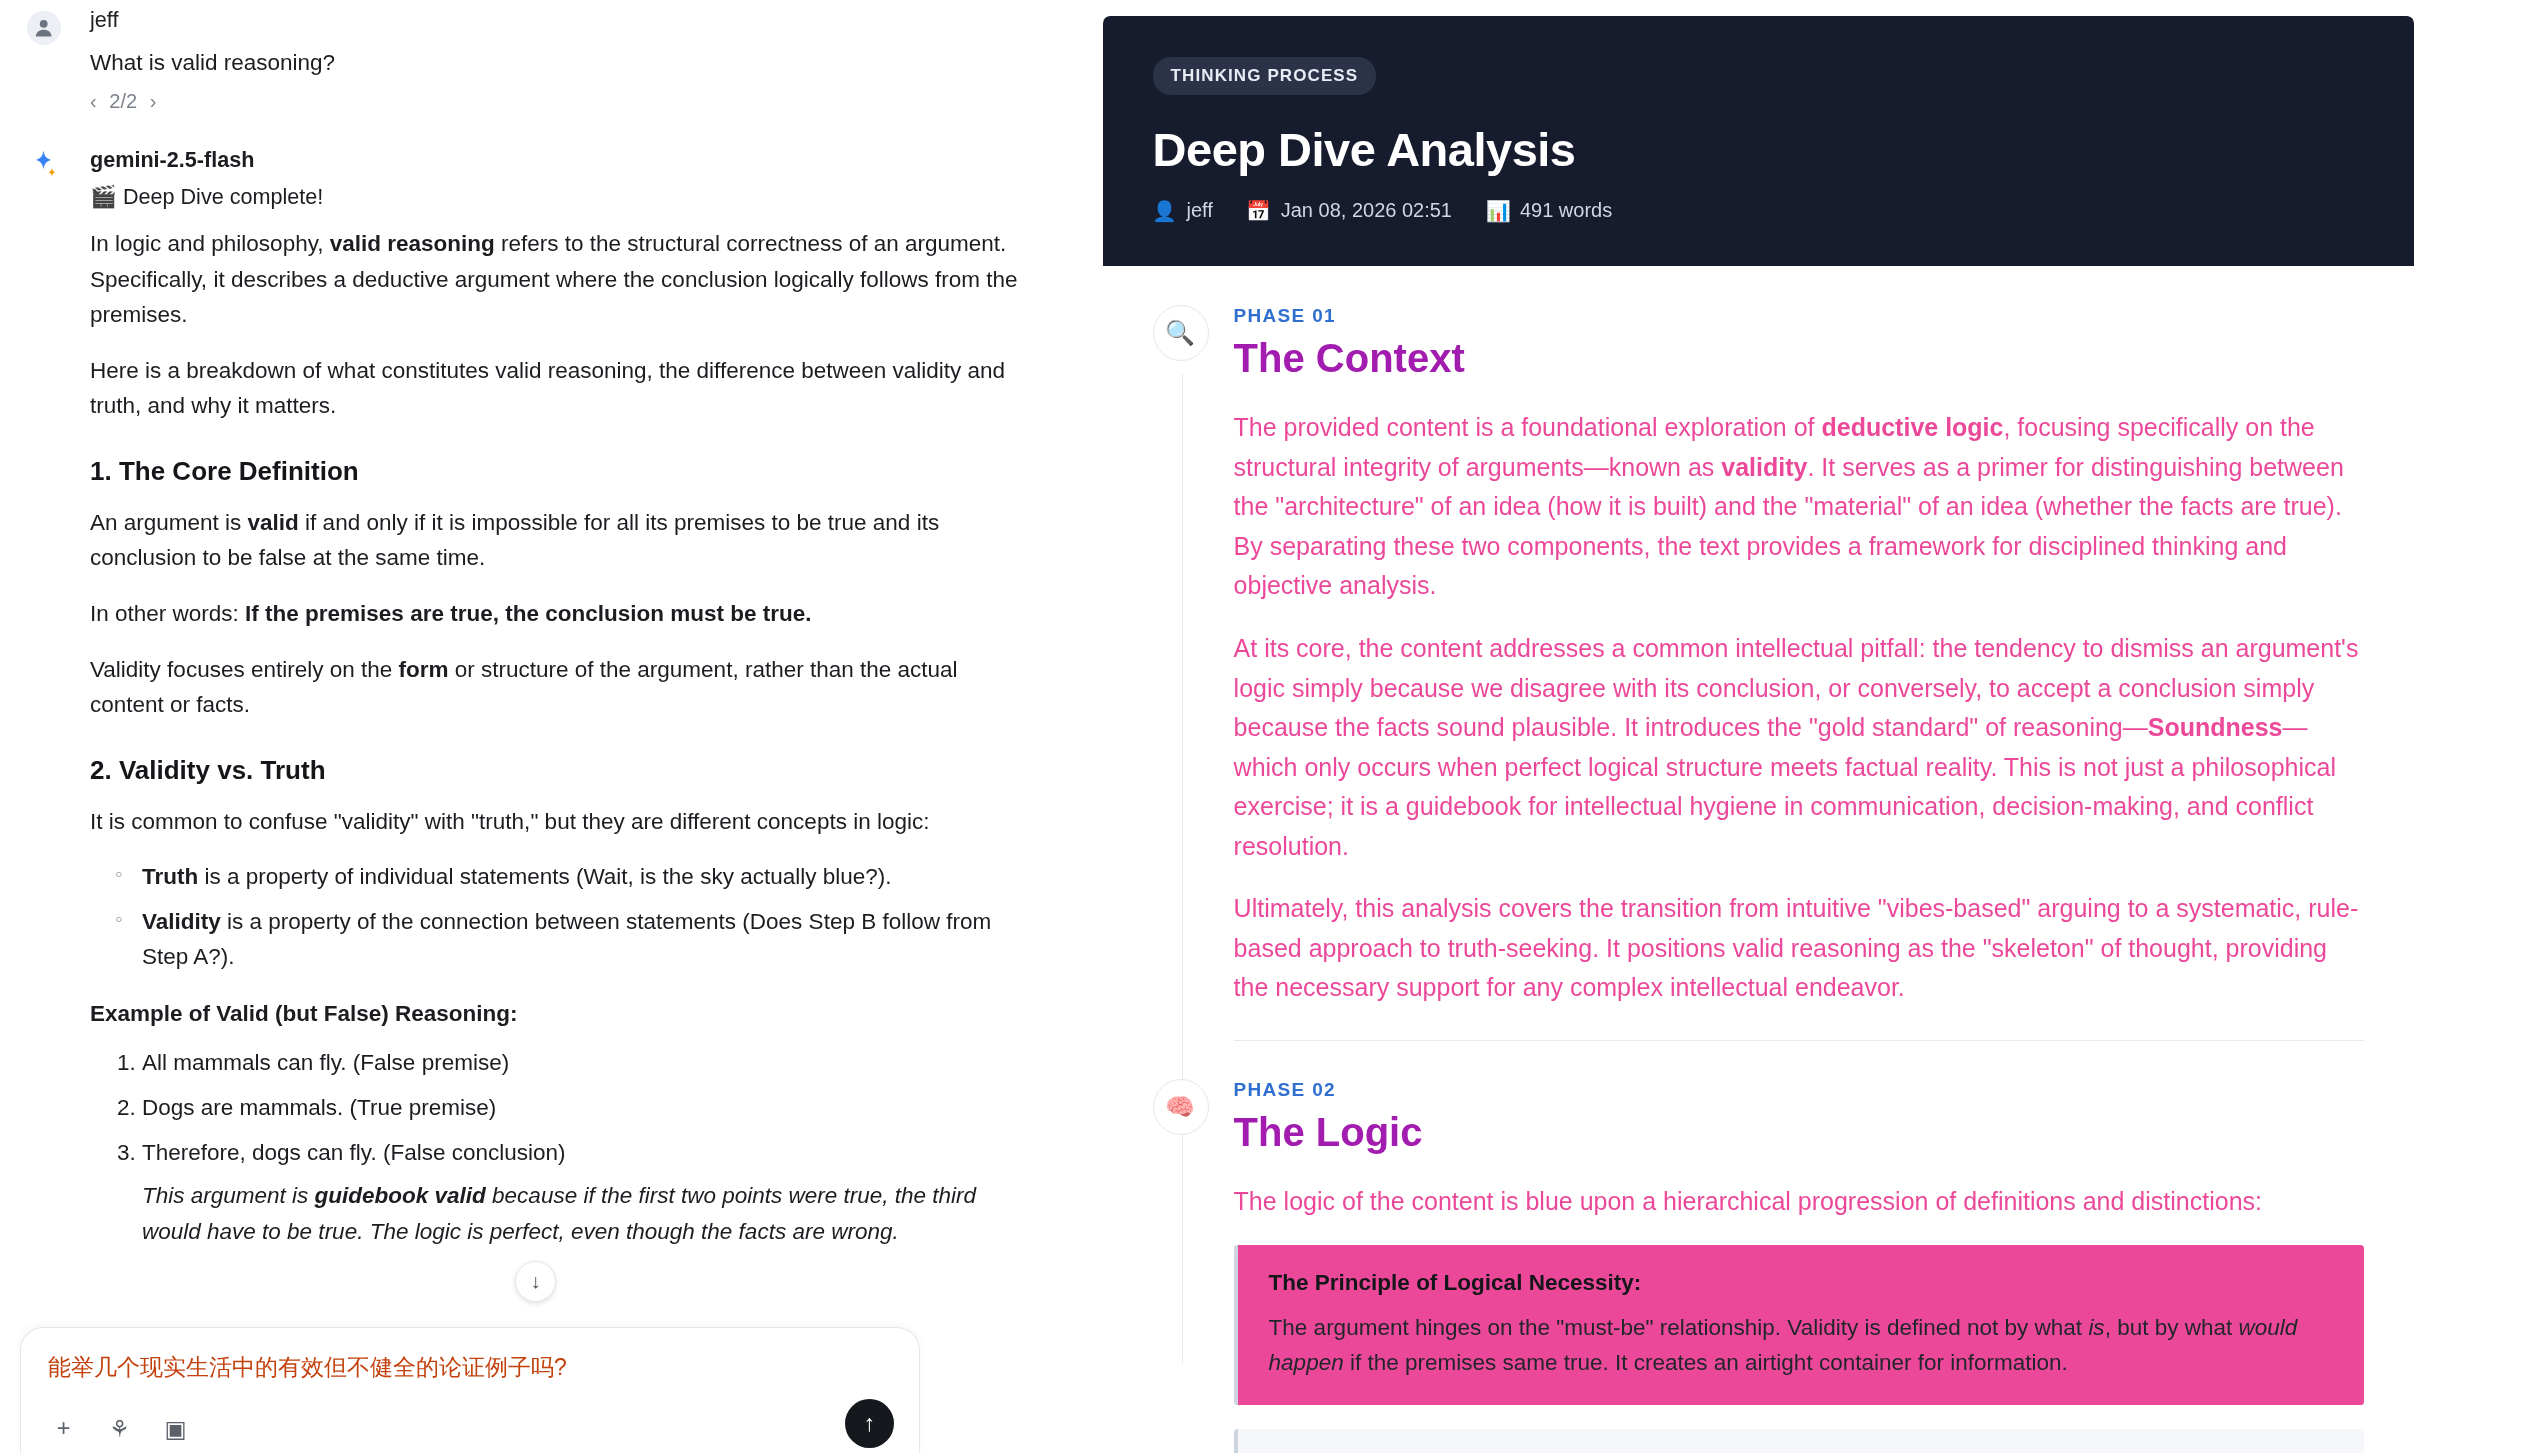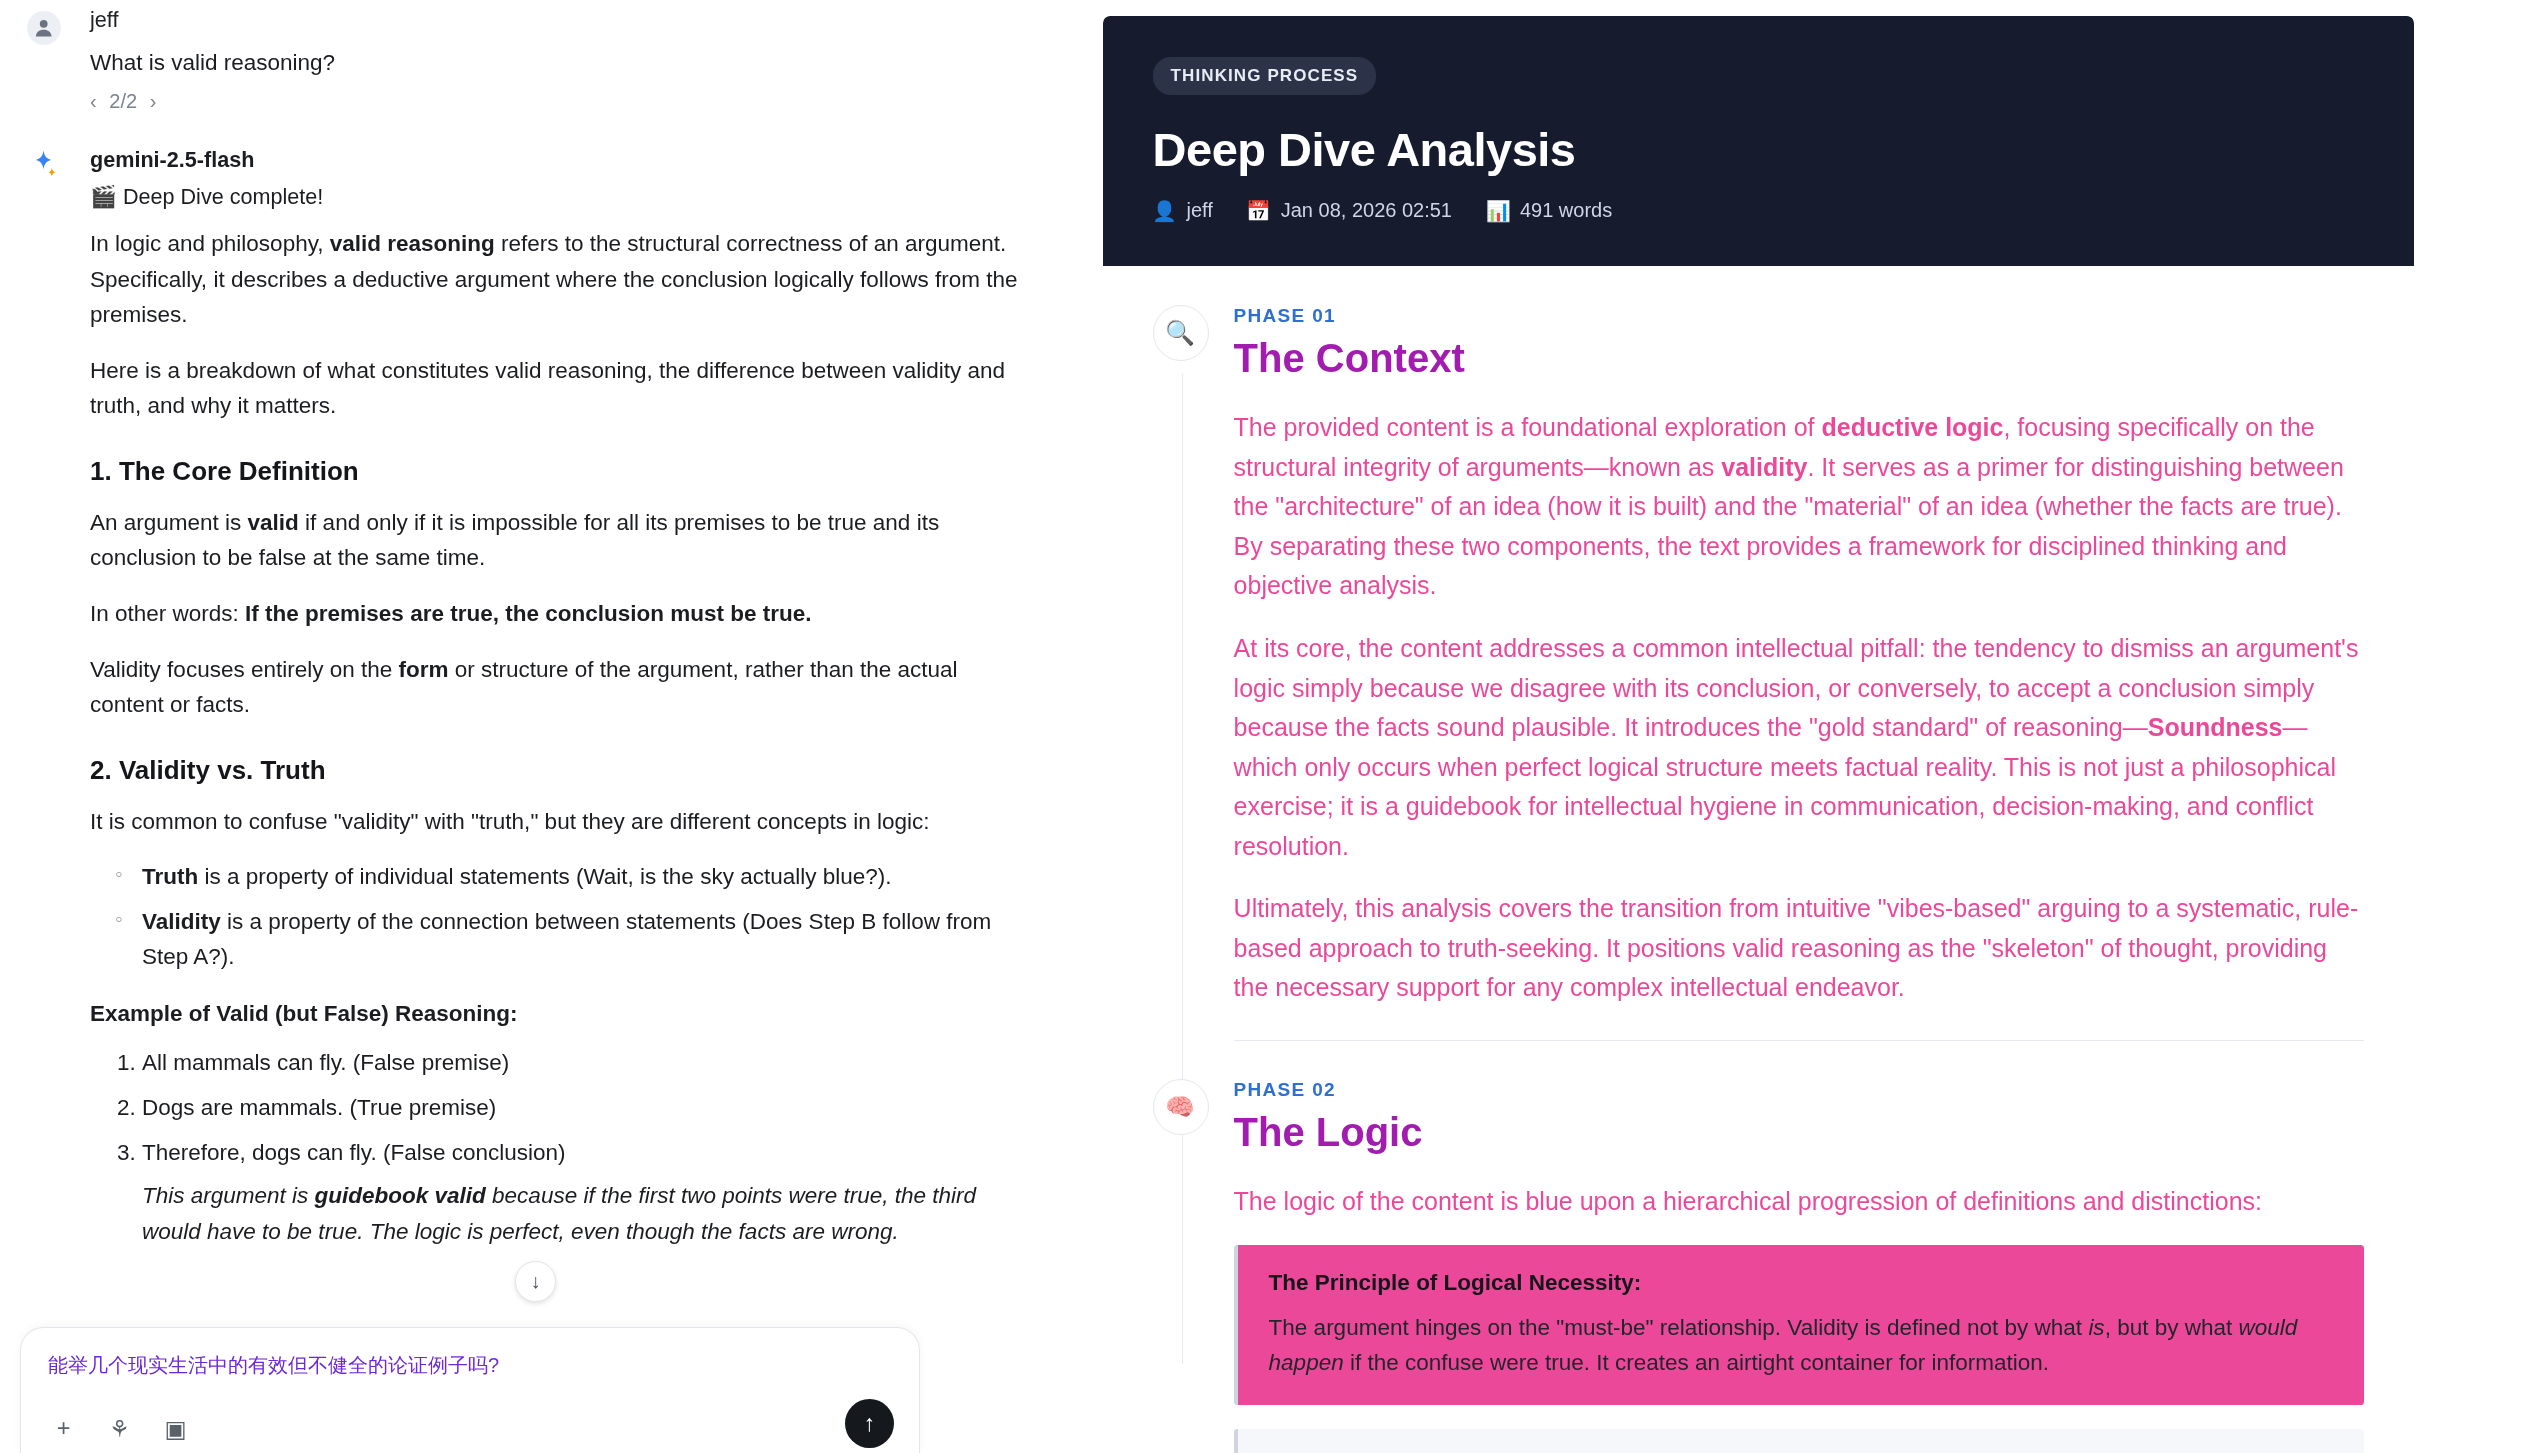--- a/index.html
+++ b/index.html
@@ -141,22 +141,22 @@
     width: 900px;
     height: 126px;
     background: #ffffff;
     border: 0.9px solid #e3e6ea;
     border-bottom: none;
     border-radius: 23.4px 23.4px 0 0;
     box-shadow: 0 -1.8px 9px rgba(0,0,0,.04);
     padding: 23.4px 27px 0 27px;
   }
   .composer-text {
-    font-size: 20px;
-    color: #6d28d9;
+    font-size: 23px;
+    color: #c2410c;
     line-height: 1.4;
     min-height: 31px;
     outline: none;
   }
   .composer-tools {
     position: absolute;
     left: 27px; bottom: 9px;
     display: flex; align-items: center; gap: 25px;
     color: #5b616b;
   }
@@ -407,21 +407,21 @@
         <div class="phase">
           <div class="phase-icon">🧠</div>
           <div class="phase-label">PHASE 02</div>
           <div class="phase-title">The Logic</div>
 
           <p class="a-p">The logic of the content is blue upon a hierarchical progression of definitions and distinctions:</p>
 
           <div class="callout">
             <div class="callout-title">The Principle of Logical Necessity:</div>
             <p class="callout-text">
-              <span>The argument hinges on the "must-be" relationship. Validity is defined not by what </span><i>is</i><span>, but by what </span><i>would happen</i><span> if the confuse were true. It creates an airtight container for information.</span>
+              <span>The argument hinges on the "must-be" relationship. Validity is defined not by what </span><i>is</i><span>, but by what </span><i>would happen</i><span> if the premises same true. It creates an airtight container for information.</span>
             </p>
           </div>
 
           <div class="callout-stub"></div>
         </div>
       </div>
     </div>
   </div>
 
 </div>

